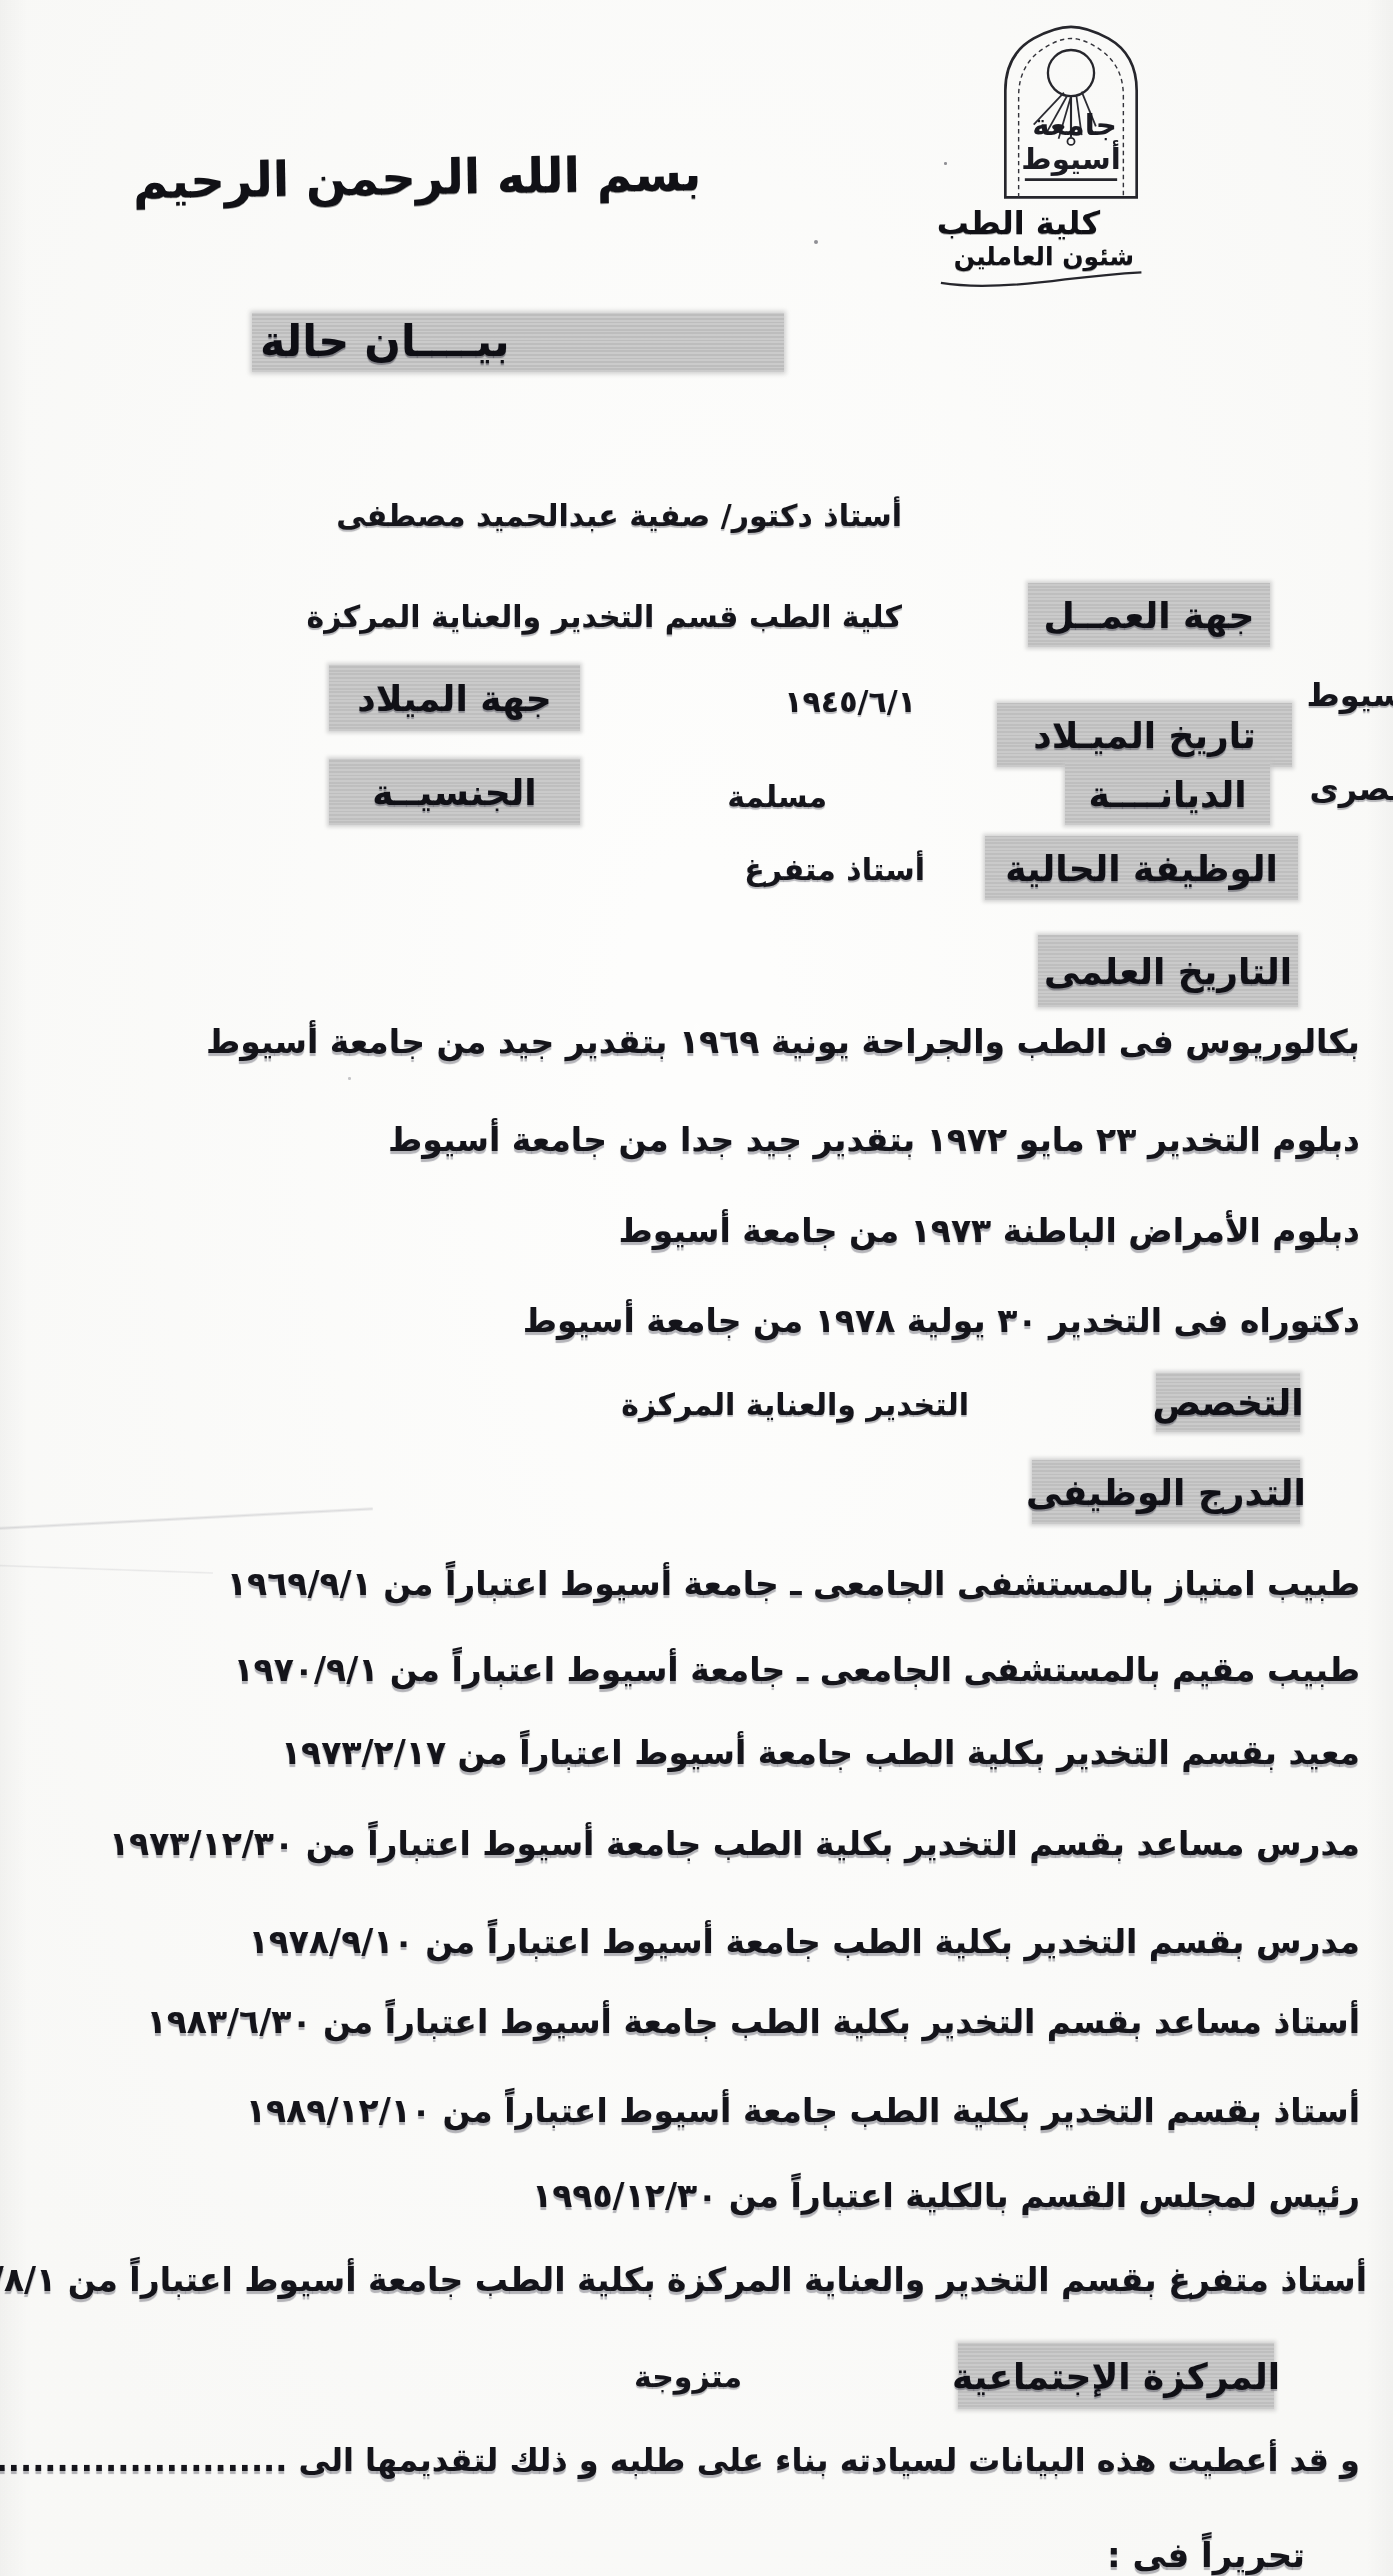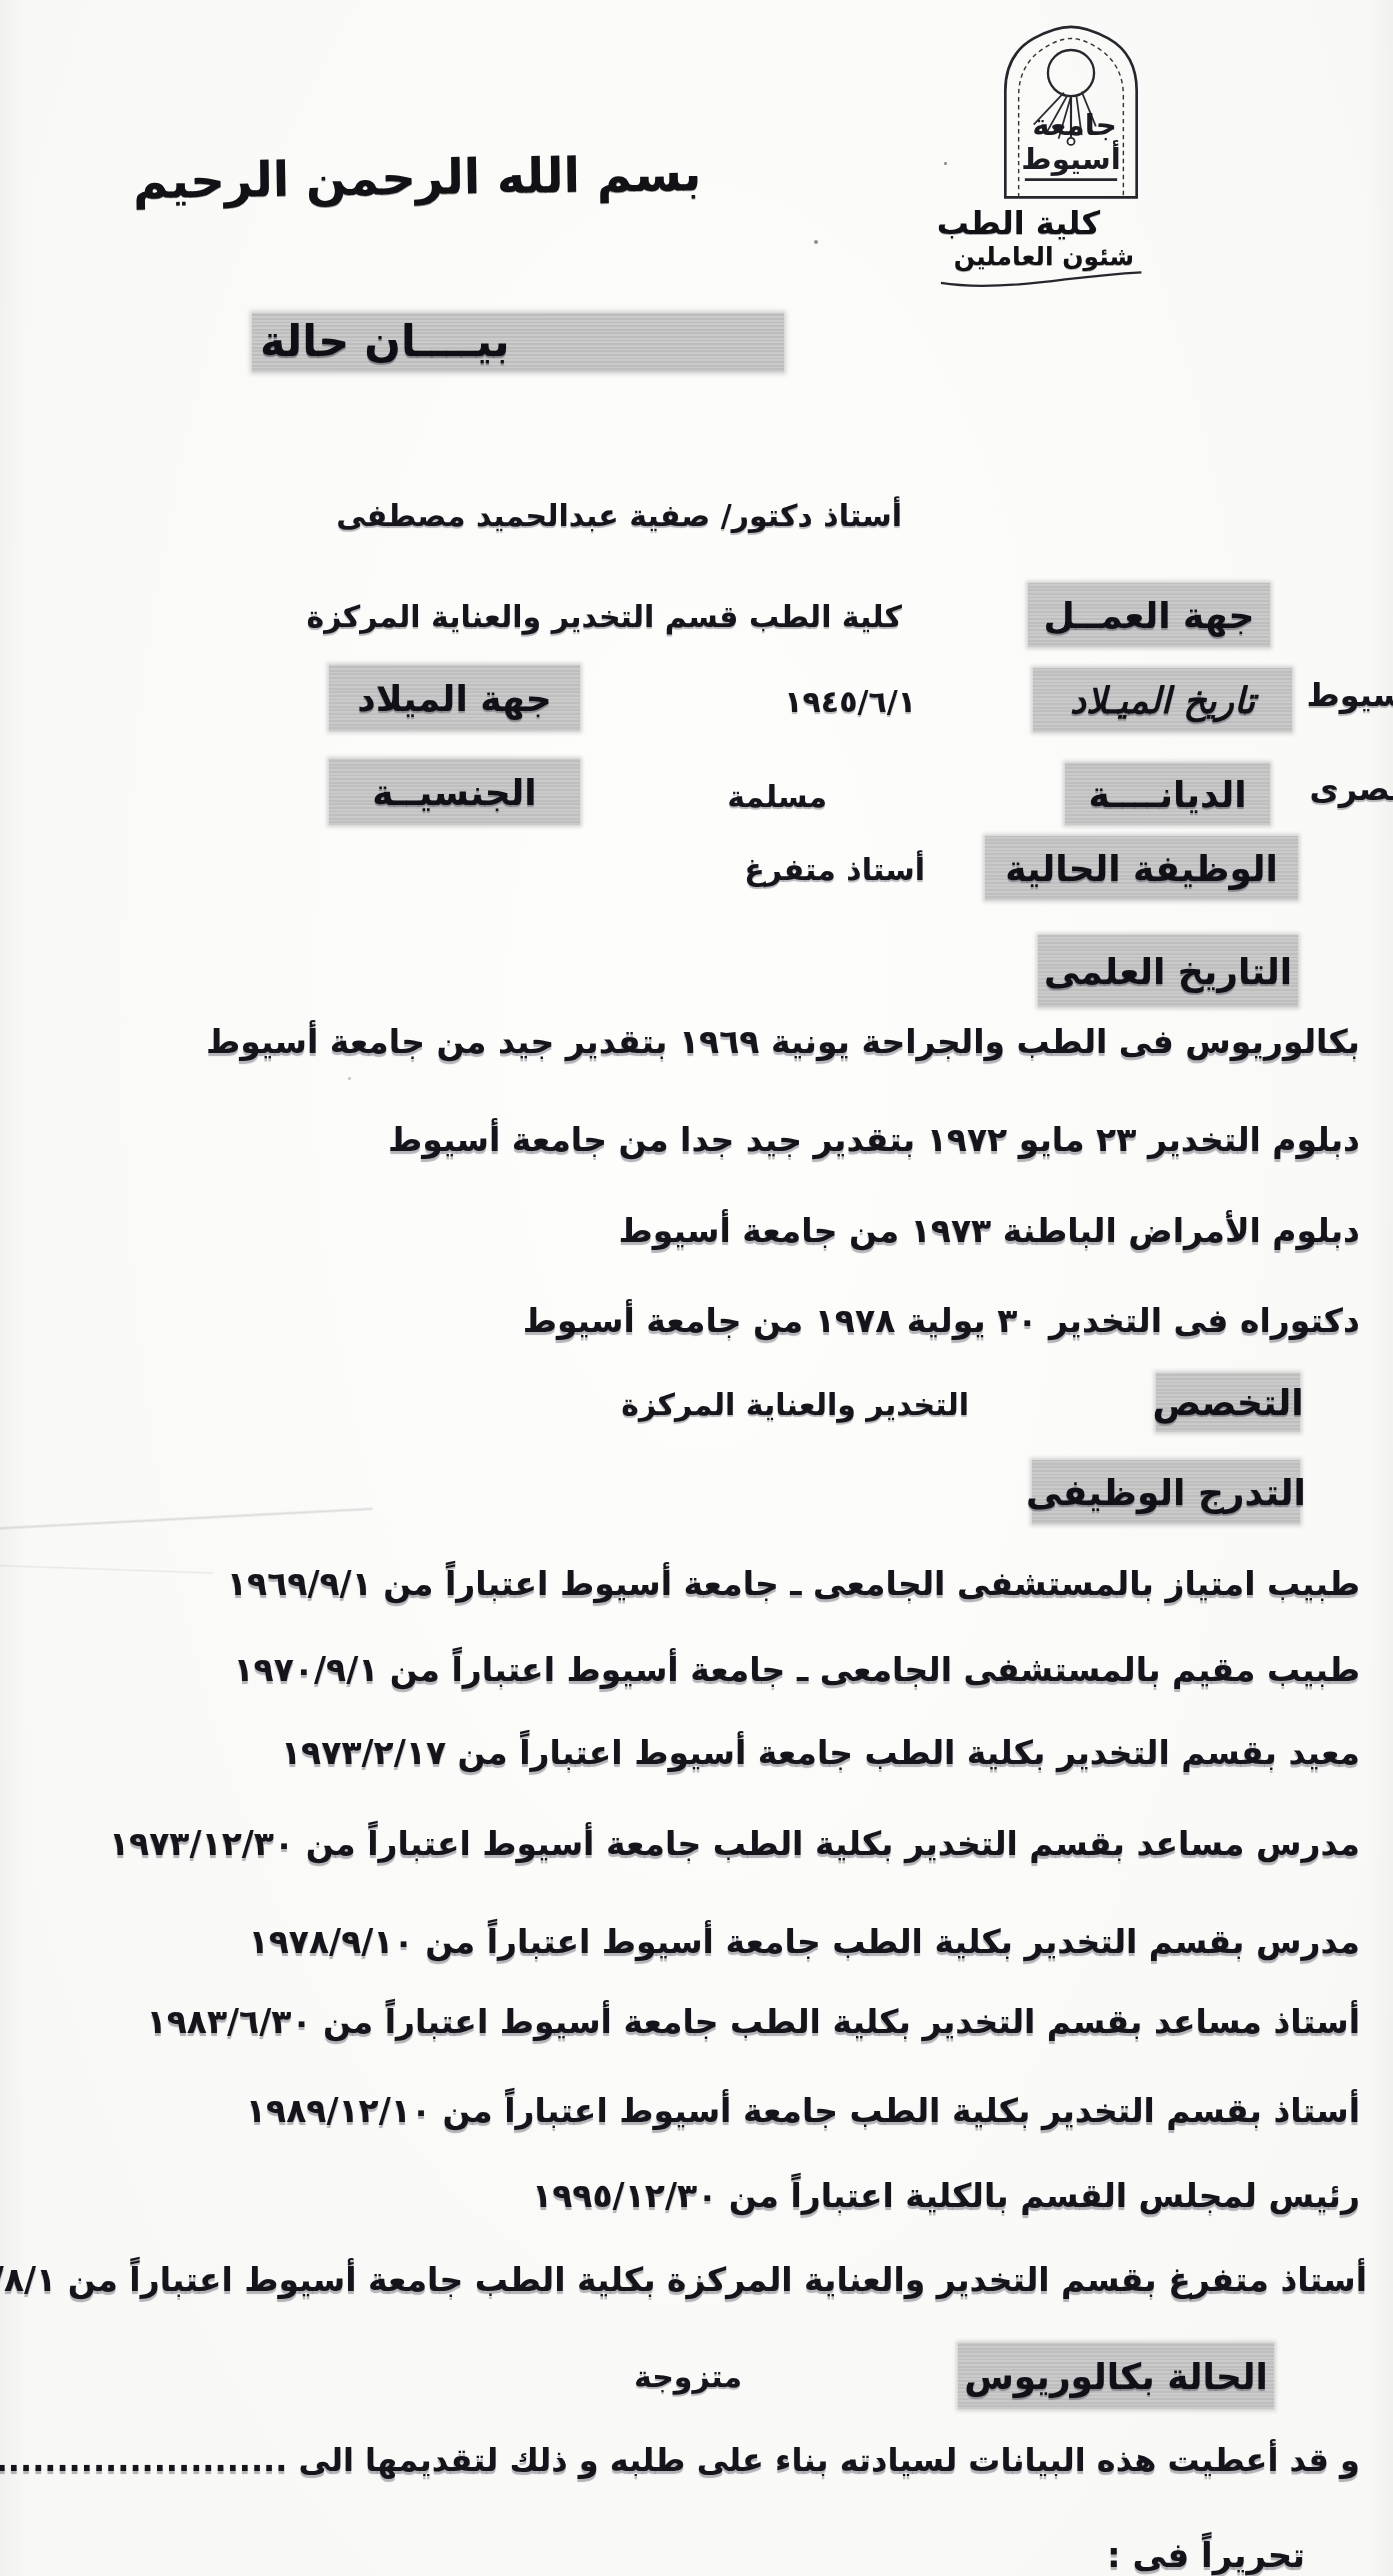--- a/index.html
+++ b/index.html
@@ -83,21 +83,21 @@
   <div class="abs title-band" style="top:313px;left:252px;width:532px;height:59px;"></div>
   <div class="abs title-text" style="top:316px;left:260px;">بيــــان حالة</div>
 
   <div class="abs hl" style="top:583px;right:124px;width:242px;height:64px;">
     <span class="lbl">جهة العمــل</span>
   </div>
 
   <div class="abs val" style="top:498px;right:492px;">أستاذ دكتور/ صفية عبدالحميد مصطفى</div>
   <div class="abs val" style="top:599px;right:492px;">كلية الطب قسم التخدير والعناية المركزة</div>
 
-  <div class="abs hl" style="top:668px;right:102px;width:259px;height:64px;font-style:italic;">
+  <div class="abs hl" style="top:703px;right:102px;width:295px;height:64px;">
     <span class="lbl">تاريخ الميـلاد</span>
   </div>
   <div class="abs val" style="top:684px;right:478px;">١٩٤٥/٦/١</div>
   <div class="abs hl" style="top:665px;left:329px;width:251px;height:66px;">
     <span class="lbl">جهة الميلاد</span>
   </div>
   <div class="abs val" style="top:676px;right:-21.3px;font-size:32px;">أسيوط</div>
 
   <div class="abs hl" style="top:763px;right:124px;width:205px;height:62px;">
     <span class="lbl">الديانــــة</span>
@@ -133,21 +133,21 @@
   <div class="abs line" style="top:1650px;right:34px;">طبيب مقيم بالمستشفى الجامعى ـ جامعة أسيوط اعتباراً من ١٩٧٠/٩/١</div>
   <div class="abs line" style="top:1733px;right:34px;">معيد بقسم التخدير بكلية الطب جامعة أسيوط اعتباراً من ١٩٧٣/٢/١٧</div>
   <div class="abs line" style="top:1824px;right:34px;">مدرس مساعد بقسم التخدير بكلية الطب جامعة أسيوط اعتباراً من ١٩٧٣/١٢/٣٠</div>
   <div class="abs line" style="top:1922px;right:34px;">مدرس بقسم التخدير بكلية الطب جامعة أسيوط اعتباراً من ١٩٧٨/٩/١٠</div>
   <div class="abs line" style="top:2002px;right:34px;">أستاذ مساعد بقسم التخدير بكلية الطب جامعة أسيوط اعتباراً من ١٩٨٣/٦/٣٠</div>
   <div class="abs line" style="top:2091px;right:34px;">أستاذ بقسم التخدير بكلية الطب جامعة أسيوط اعتباراً من ١٩٨٩/١٢/١٠</div>
   <div class="abs line" style="top:2176px;right:34px;">رئيس لمجلس القسم بالكلية اعتباراً من ١٩٩٥/١٢/٣٠</div>
   <div class="abs line" style="top:2260px;right:27px;">أستاذ متفرغ بقسم التخدير والعناية المركزة بكلية الطب جامعة أسيوط اعتباراً من ٥/٨/١ ٠</div>
 
   <div class="abs hl" style="top:2343px;right:120px;width:316px;height:66px;">
-    <span class="lbl">الحالة بكالوريوس</span>
+    <span class="lbl">المركزة الإجتماعية</span>
   </div>
   <div class="abs val" style="top:2359px;right:652px;">متزوجة</div>
 
   <div class="abs line" style="top:2441px;right:34px;font-size:32px;">و قد أعطيت هذه البيانات لسيادته بناء على طلبه و ذلك لتقديمها الى ..........................................</div>
   <div class="abs line" style="top:2535px;right:89px;font-size:34px;">تحريراً فى :</div>
 
   <div class="abs crease" style="top:1493px;left:-36px;width:409px;height:53px;transform:rotate(-3deg);
        background:linear-gradient(180deg, transparent 46%, rgba(140,140,148,0.28) 50%, transparent 54%);"></div>
   <div class="abs crease" style="top:1551px;left:-18px;width:231px;height:36px;transform:rotate(2deg);
        background:linear-gradient(180deg, transparent 46%, rgba(150,150,158,0.18) 50%, transparent 54%);"></div>

